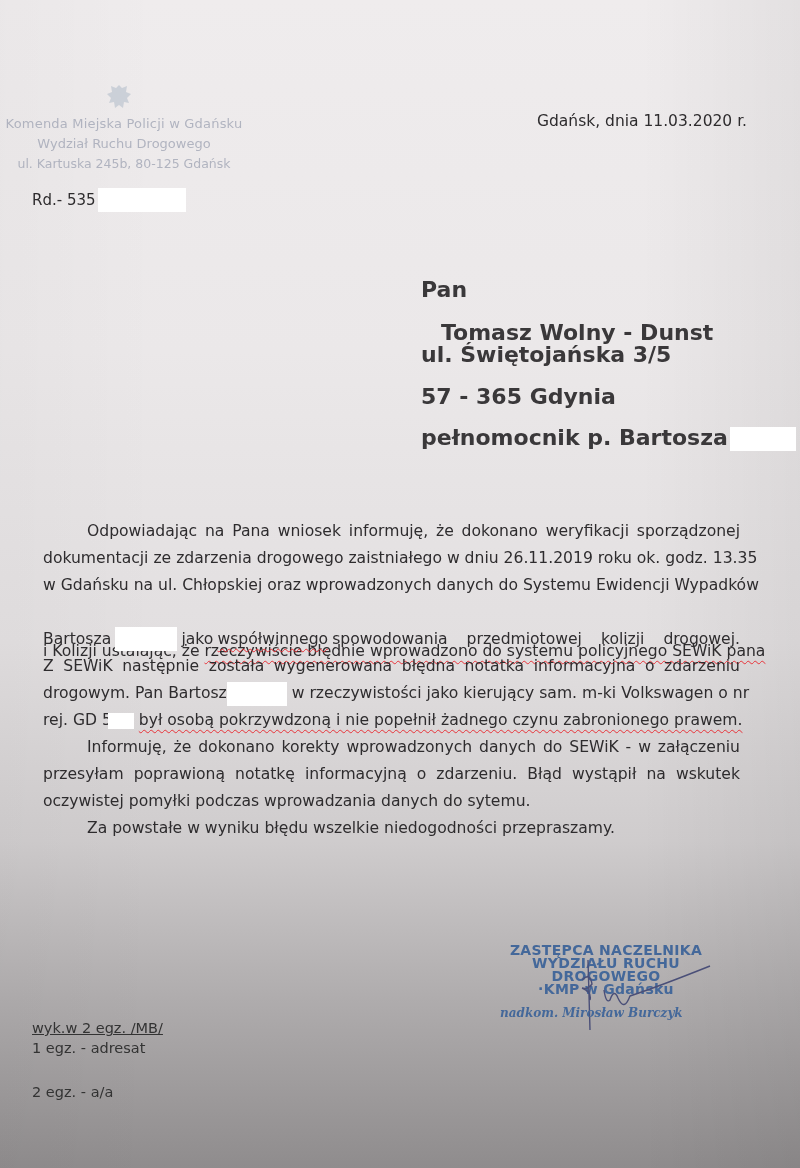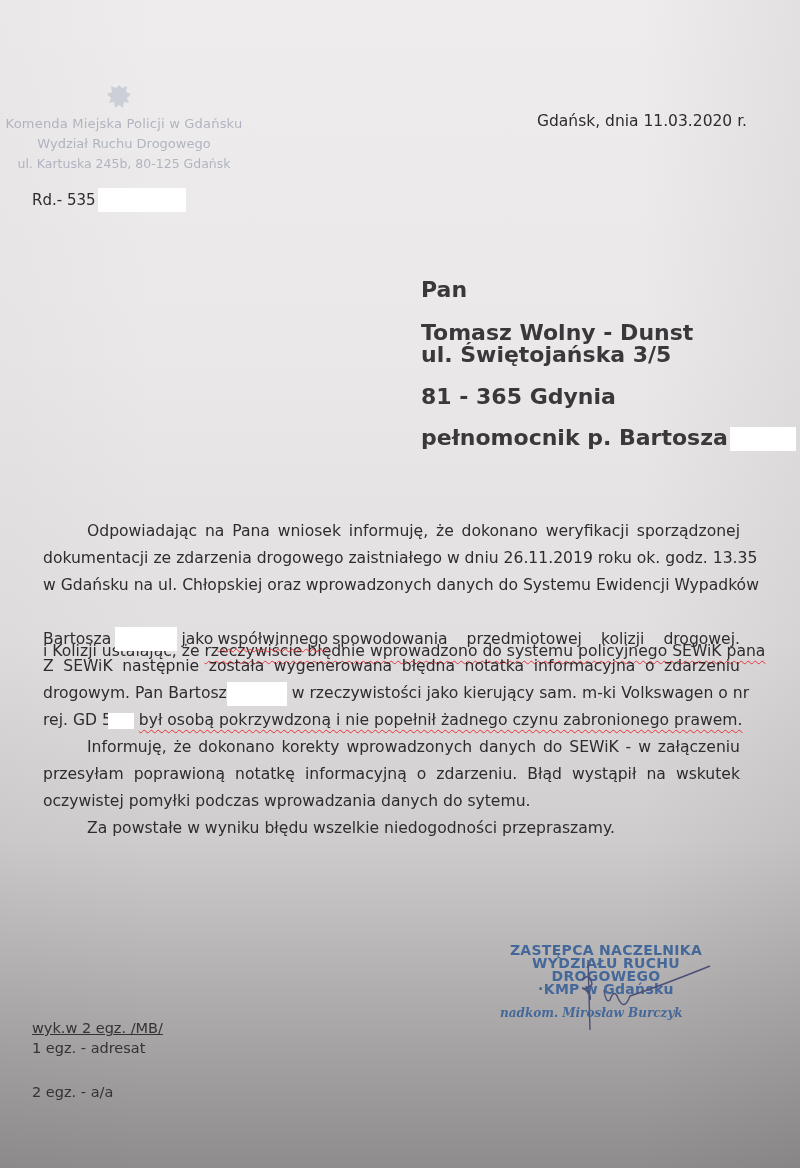--- a/index.html
+++ b/index.html
@@ -21,21 +21,21 @@
   .lh2 { top: 136px; }
   .lh3 { top: 156px; font-size: 12.5px; }
 
   .rd { left: 32px; top: 188px; font-size: 15px; }
   .redact { display: inline-block; background: #ffffff; vertical-align: middle; }
 
   .date { left: 537px; top: 112px; font-size: 15.5px; }
 
   .addr { left: 421px; font-weight: bold; font-size: 22px; color: #3a383a; }
   .a1 { top: 277px; }
-  .a2 { top: 320px; }
+  .a2 { top: 320px; margin-left: 20px; }
   .a3 { top: 342px; }
   .a4 { top: 384px; }
   .a5 { top: 425px; }
 
   .body-text { left: 43px; width: 697px; font-size: 15.6px; line-height: 26.6px; }
   .ln { position: absolute; left: 0; white-space: nowrap; }
   .just { width: 697px; text-align: justify; text-align-last: justify; }
   .indent { padding-left: 44px; box-sizing: border-box; }
   .ul-red { text-decoration: underline; text-decoration-color: #e8333a; text-decoration-style: wavy; text-decoration-thickness: 1px; text-underline-offset: 4px; }
 
@@ -62,21 +62,21 @@
 
 <div class="abs rd">
   <span>Rd.- 535</span><span class="redact" style="width:88px;height:24px;margin-left:2px;"></span>
 </div>
 
 <div class="abs date">Gdańsk, dnia 11.03.2020 r.</div>
 
 <div class="abs addr a1">Pan</div>
 <div class="abs addr a2">Tomasz Wolny - Dunst</div>
 <div class="abs addr a3">ul.  Świętojańska 3/5</div>
-<div class="abs addr a4">81 - 365  Gdynia</div>
+<div class="abs addr a4">57 - 365  Gdynia</div>
 <div class="abs addr a5">
   <span>pełnomocnik p. Bartosza</span><span class="redact" style="width:66px;height:24px;margin-left:2px;"></span>
 </div>
 
 <div class="abs body-text" style="top:518px;">
   <div class="ln just indent" style="top:0;">Odpowiadając na  Pana wniosek informuję, że  dokonano weryfikacji sporządzonej</div>
   <div class="ln just" style="top:27px;">dokumentacji ze zdarzenia drogowego zaistniałego w dniu 26.11.2019 roku ok. godz. 13.35</div>
   <div class="ln just" style="top:54px;">w Gdańsku na ul. Chłopskiej oraz wprowadzonych danych do Systemu Ewidencji Wypadków</div>
   <div class="ln" style="top:81px;margin-top:39px;">
     <span>i Kolizji  ustalając, że</span>

